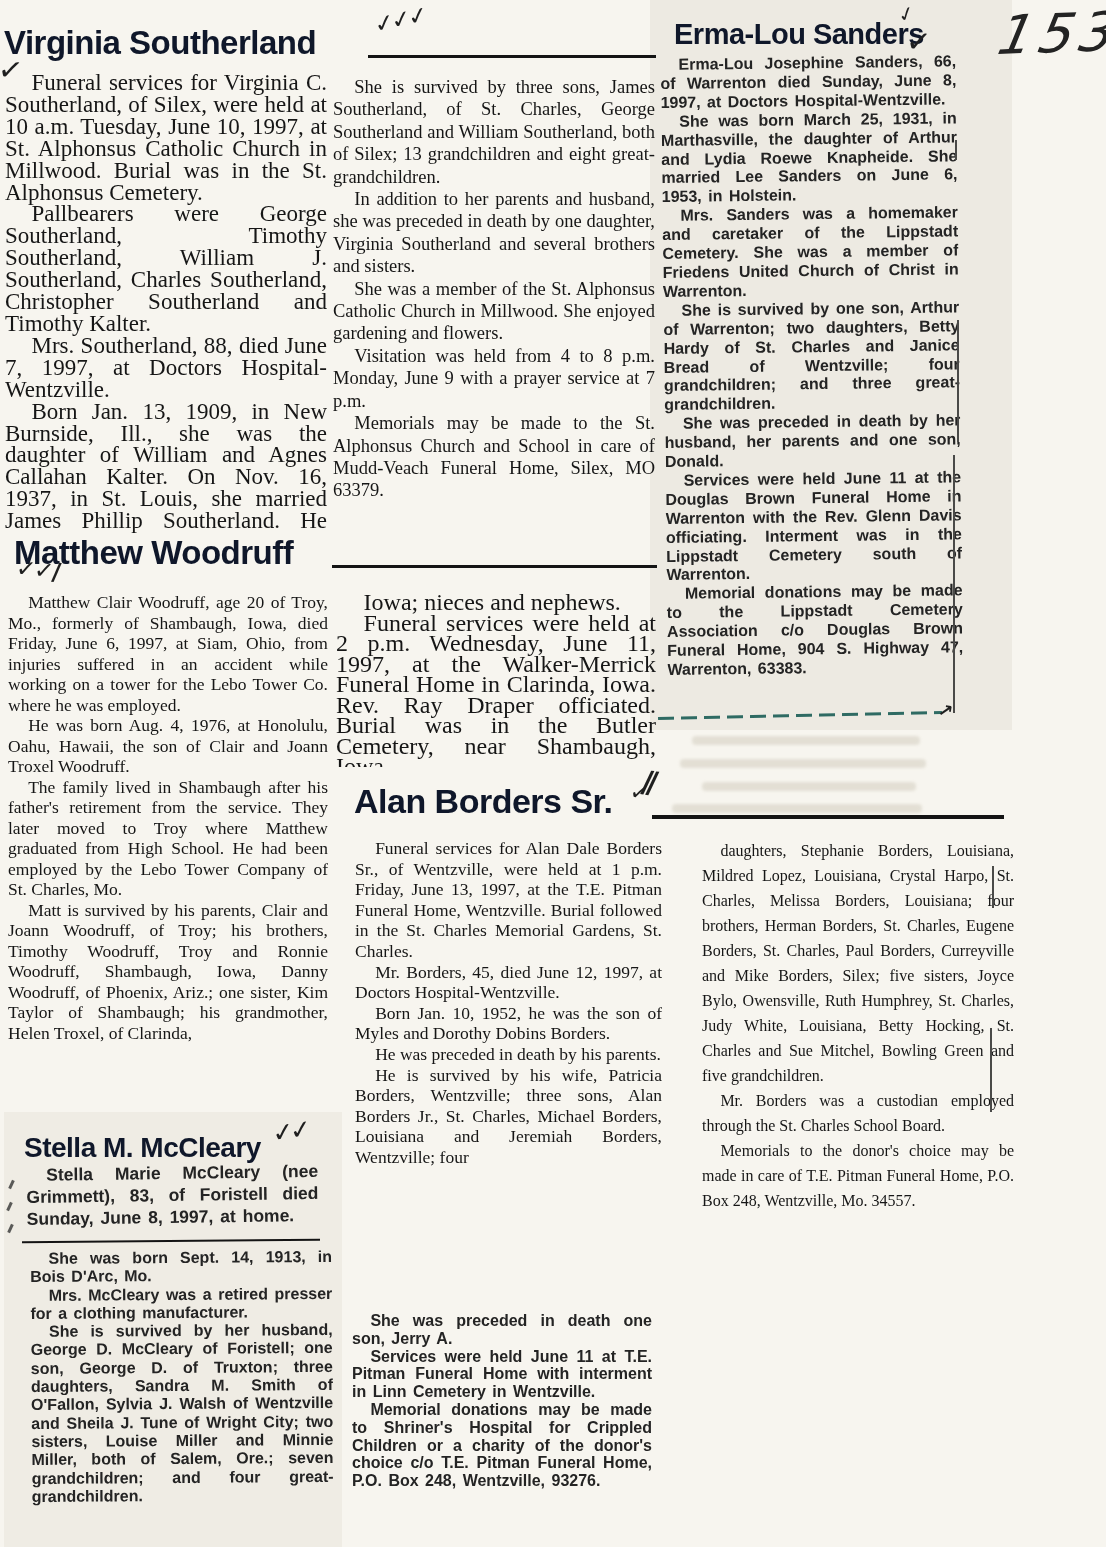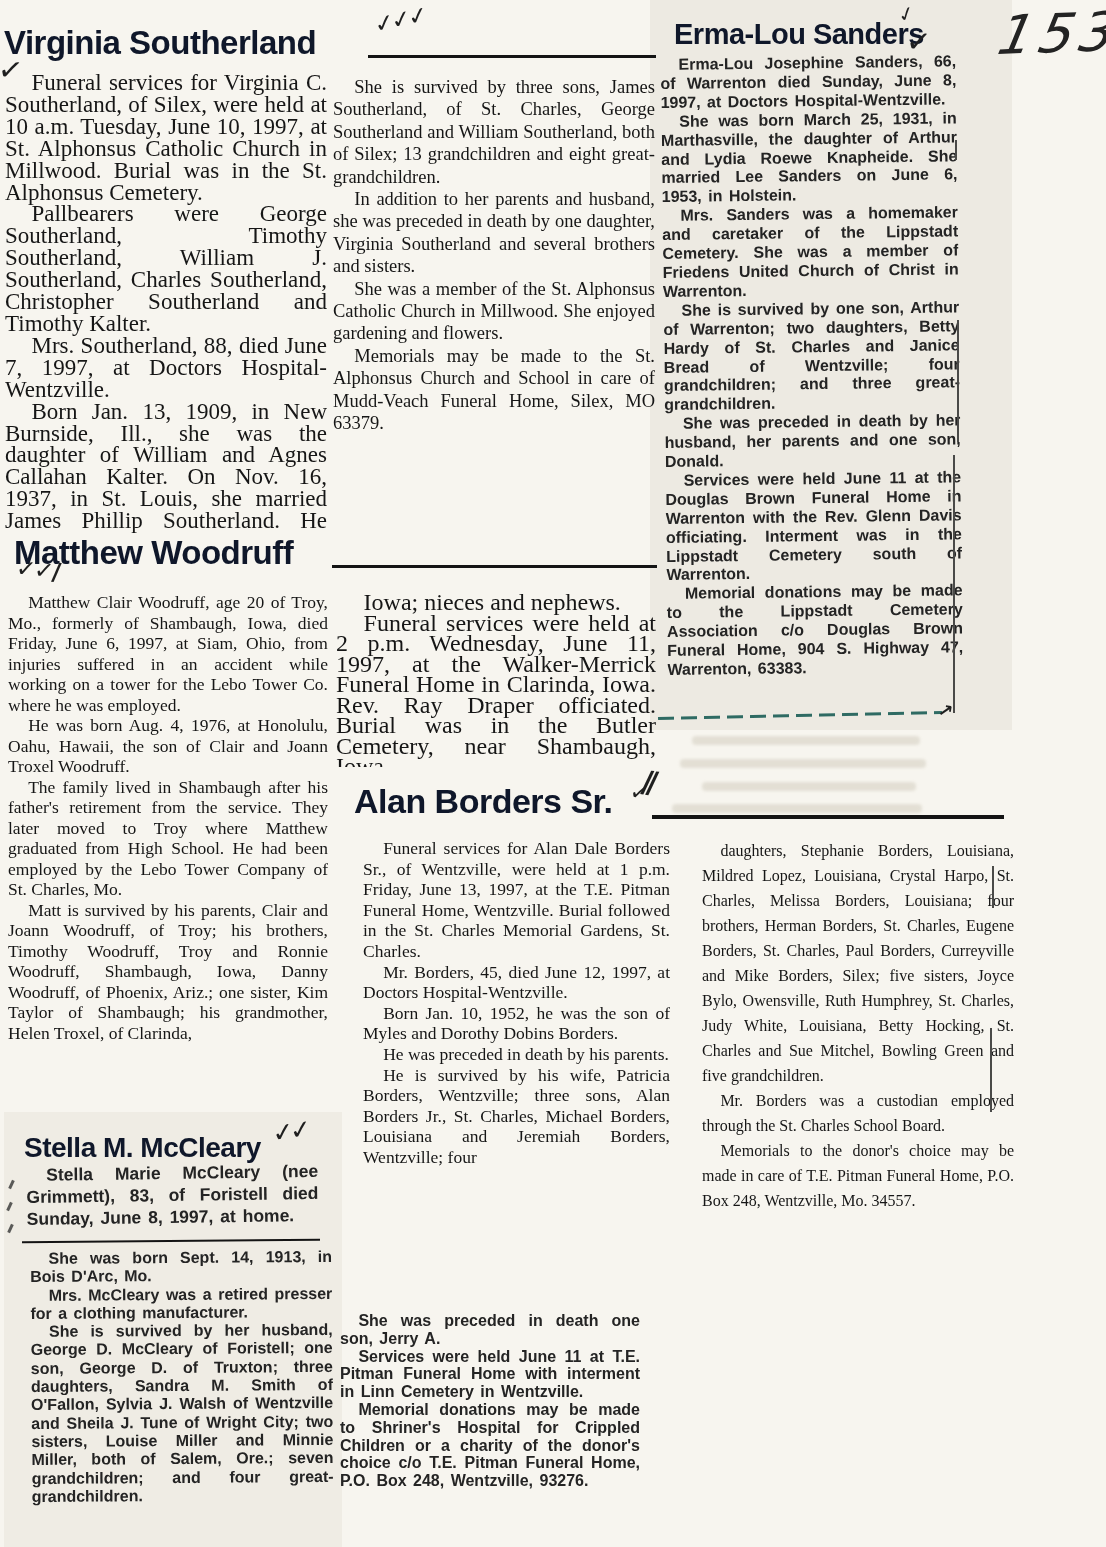--- a/index.html
+++ b/index.html
@@ -54,20 +54,21 @@
 <div class="abs col serifcol ovh" style="left:5px;top:72px;width:322px;height:462px;font-size:23px;line-height:21.9px;">
   <p>Funeral services for Virginia C. Southerland, of Silex, were held at 10 a.m. Tuesday, June 10, 1997, at St. Alphonsus Catholic Church in Millwood. Burial was in the St. Alphonsus Cemetery.</p>
   <p>Pallbearers were George Southerland, Timothy Southerland, William J. Southerland, Charles Southerland, Christopher Southerland and Timothy Kalter.</p>
   <p>Mrs. Southerland, 88, died June 7, 1997, at Doctors Hospital-Wentzville.</p>
   <p>Born Jan. 13, 1909, in New Burnside, Ill., she was the daughter of William and Agnes Callahan Kalter. On Nov. 16, 1937, in St. Louis, she married James Phillip Southerland. He preceded her in death on Dec. 28, 1982.</p>
 </div>
 <div class="abs col serifcol ovh" style="left:333px;top:76px;width:322px;height:454px;font-size:18.5px;line-height:22.4px;">
   <p>She is survived by three sons, James Southerland, of St. Charles, George Southerland and William Southerland, both of Silex; 13 grandchildren and eight great-grandchildren.</p>
   <p>In addition to her parents and husband, she was preceded in death by one daughter, Virginia Southerland and several brothers and sisters.</p>
   <p>She was a member of the St. Alphonsus Catholic Church in Millwood. She enjoyed gardening and flowers.</p>
+  <p>Visitation was held from 4 to 8 p.m. Monday, June 9 with a prayer service at 7 p.m.</p>
   <p>Memorials may be made to the St. Alphonsus Church and School in care of Mudd-Veach Funeral Home, Silex, MO 63379.</p>
 </div>
 
 <div class="abs headline" style="left:14px;top:534px;font-size:33px;">Matthew Woodruff</div>
 <div class="hrule" style="left:332px;top:565px;width:325px;height:3px;"></div>
 <div class="mark" style="left:16px;top:556px;font-size:24px;transform:rotate(6deg);letter-spacing:-2px;">✓✓∕</div>
 
 <div class="abs col serifcol ovh" style="left:8px;top:592px;width:320px;height:515px;font-size:17.5px;line-height:20.5px;">
   <p>Matthew Clair Woodruff, age 20 of Troy, Mo., formerly of Shambaugh, Iowa, died Friday, June 6, 1997, at Siam, Ohio, from injuries suffered in an accident while working on a tower for the Lebo Tower Co. where he was employed.</p>
   <p>He was born Aug. 4, 1976, at Honolulu, Oahu, Hawaii, the son of Clair and Joann Troxel Woodruff.</p>
@@ -104,21 +105,21 @@
 <div class="ghost" style="left:692px;top:736px;width:228px;height:9px;"></div>
 <div class="ghost" style="left:680px;top:759px;width:246px;height:9px;"></div>
 <div class="ghost" style="left:702px;top:782px;width:214px;height:9px;"></div>
 <div class="ghost" style="left:672px;top:804px;width:250px;height:9px;"></div>
 
 <div class="abs headline" style="left:354px;top:782px;font-size:34px;">Alan Borders Sr.</div>
 <div class="hrule" style="left:652px;top:815px;width:352px;height:4px;"></div>
 <div class="mark" style="left:642px;top:764px;font-size:30px;transform:rotate(8deg);letter-spacing:-6px;">∕∕</div>
 <div class="mark" style="left:630px;top:780px;font-size:22px;transform:rotate(12deg);">✓</div>
 
-<div class="abs col serifcol ovh" style="left:355px;top:838px;width:307px;height:414px;font-size:17.5px;line-height:20.6px;margin-left:8px;">
+<div class="abs col serifcol ovh" style="left:355px;top:838px;width:307px;height:414px;font-size:17.5px;line-height:20.6px;">
   <p>Funeral services for Alan Dale Borders Sr., of Wentzville, were held at 1 p.m. Friday, June 13, 1997, at the T.E. Pitman Funeral Home, Wentzville. Burial followed in the St. Charles Memorial Gardens, St. Charles.</p>
   <p>Mr. Borders, 45, died June 12, 1997, at Doctors Hospital-Wentzville.</p>
   <p>Born Jan. 10, 1952, he was the son of Myles and Dorothy Dobins Borders.</p>
   <p>He was preceded in death by his parents.</p>
   <p>He is survived by his wife, Patricia Borders, Wentzville; three sons, Alan Borders Jr., St. Charles, Michael Borders, Louisiana and Jeremiah Borders, Wentzville; four</p>
 </div>
 <div class="abs col serifcol ovh" style="left:702px;top:838px;width:312px;height:416px;font-size:16px;line-height:25px;">
   <p>daughters, Stephanie Borders, Louisiana, Mildred Lopez, Louisiana, Crystal Harpo, St. Charles, Melissa Borders, Louisiana; four brothers, Herman Borders, St. Charles, Eugene Borders, St. Charles, Paul Borders, Curreyville and Mike Borders, Silex; five sisters, Joyce Bylo, Owensville, Ruth Humphrey, St. Charles, Judy White, Louisiana, Betty Hocking, St. Charles and Sue Mitchel, Bowling Green and five grandchildren.</p>
   <p>Mr. Borders was a custodian employed through the St. Charles School Board.</p>
   <p>Memorials to the donor's choice may be made in care of T.E. Pitman Funeral Home, P.O. Box 248, Wentzville, Mo. 34557.</p>
@@ -138,17 +139,17 @@
 <div class="tick" style="left:9px;top:1224px;"></div>
 <div class="hrule" style="left:22px;top:1240px;width:298px;height:2px;transform:rotate(-0.5deg);"></div>
 
 <div class="abs col sanscol ovh" style="left:30px;top:1250px;width:302px;height:297px;font-size:16px;line-height:18.3px;
             word-spacing:2px;transform:rotate(-0.4deg);transform-origin:left top;">
   <p>She was born Sept. 14, 1913, in Bois D'Arc, Mo.</p>
   <p>Mrs. McCleary was a retired presser for a clothing manufacturer.</p>
   <p>She is survived by her husband, George D. McCleary of Foristell; one son, George D. of Truxton; three daughters, Sandra M. Smith of O'Fallon, Sylvia J. Walsh of Wentzville and Sheila J. Tune of Wright City; two sisters, Louise Miller and Minnie Miller, both of Salem, Ore.; seven grandchildren; and four great-grandchildren.</p>
 </div>
 
-<div class="abs col sanscol ovh" style="left:340px;top:1312px;width:300px;height:235px;font-size:16px;line-height:17.8px;word-spacing:2px;">
+<div class="abs col sanscol ovh" style="left:352px;top:1312px;width:300px;height:235px;font-size:16px;line-height:17.8px;word-spacing:2px;">
   <p>She was preceded in death one son, Jerry A.</p>
   <p>Services were held June 11 at T.E. Pitman Funeral Home with interment in Linn Cemetery in Wentzville.</p>
   <p>Memorial donations may be made to Shriner's Hospital for Crippled Children or a charity of the donor's choice c/o T.E. Pitman Funeral Home, P.O. Box 248, Wentzville, 93276.</p>
 </div>
 
 </body></html>

